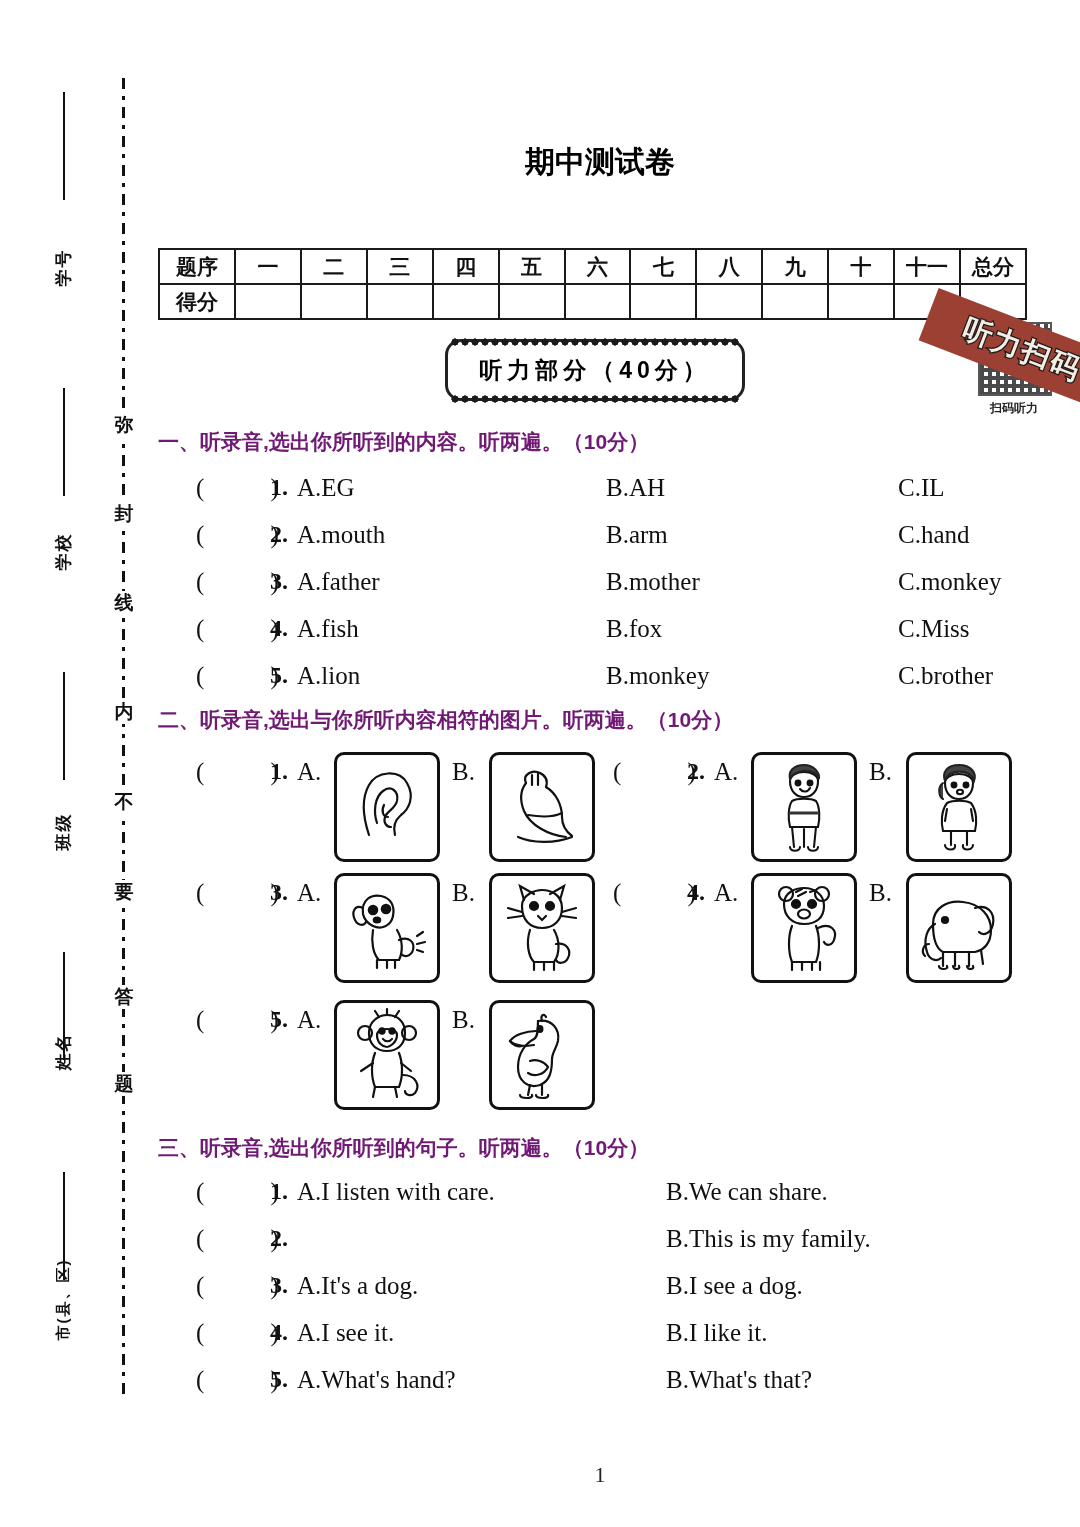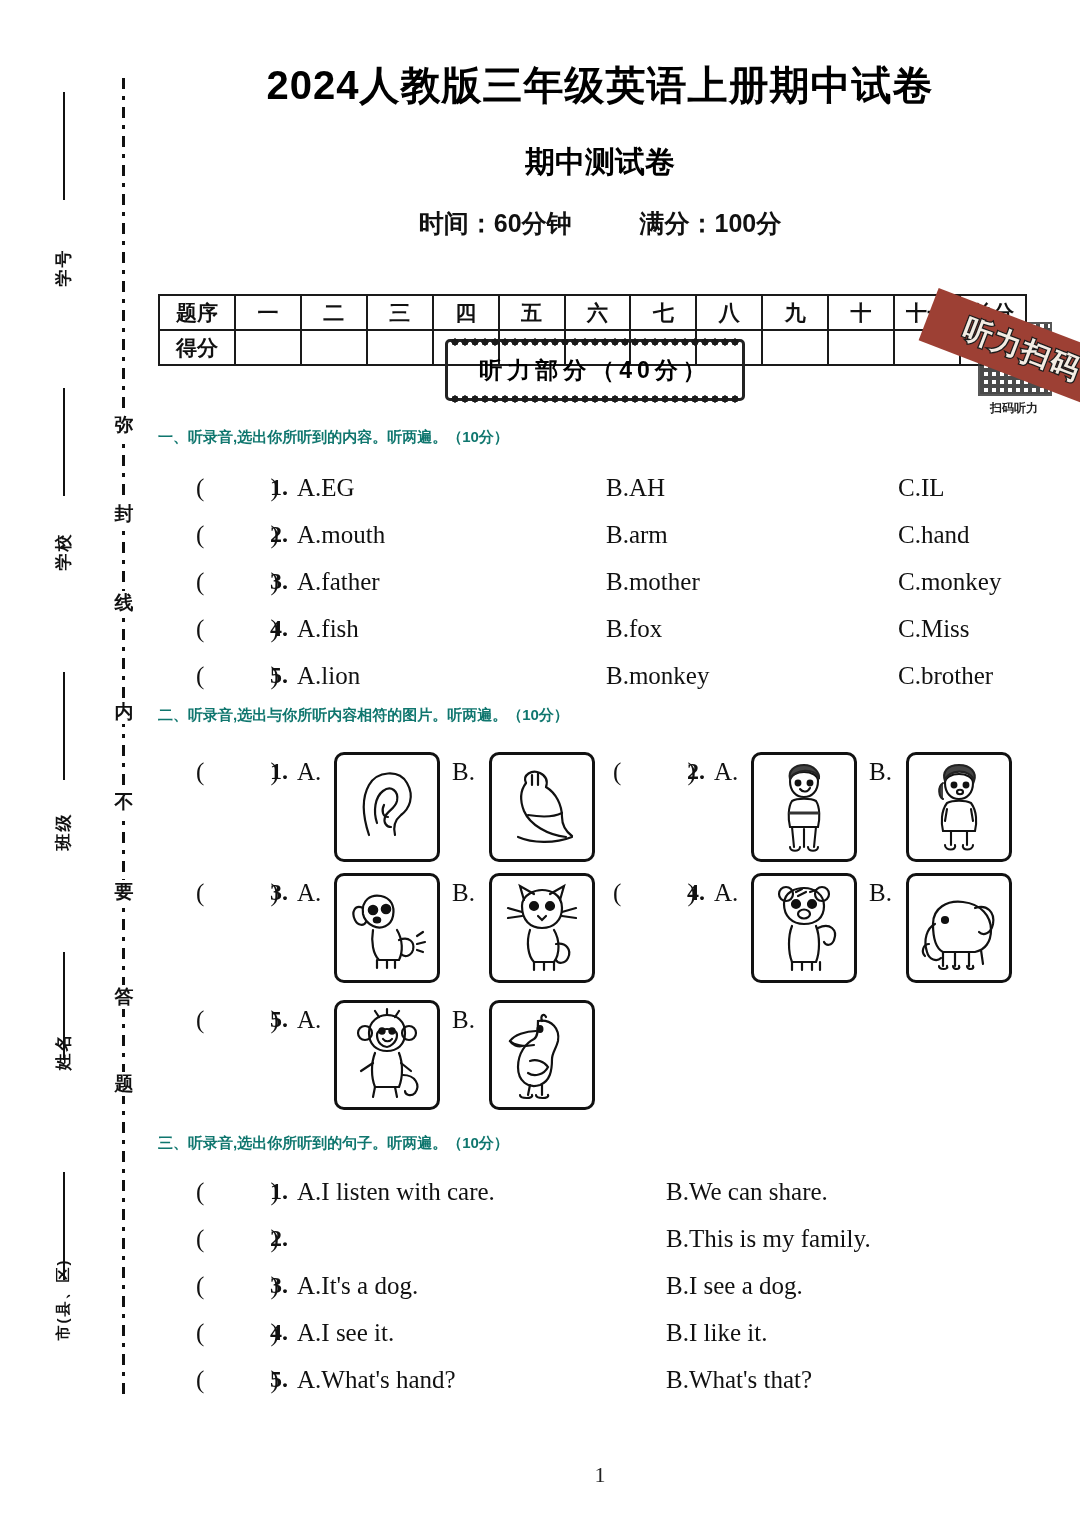--- a/index.html
+++ b/index.html
@@ -107,41 +107,40 @@
   }
   #exam-meta .meta-gap { display: inline-block; width: 54px; }
 
   
   #score-table {
     position: absolute;
     left: 8px; top: 248px;
     width: 869px;
     border-collapse: collapse;
     table-layout: fixed;
-    margin-top: 46px;
   }
   #score-table td {
     border: 2px solid #1a1a1a;
     height: 33px;
     text-align: center;
     vertical-align: middle;
     font-family: "Liberation Sans", "DejaVu Sans", sans-serif;
     font-weight: bold;
     font-size: 21px;
     padding: 0;
   }
   #score-table td.rowhead { width: 74px; }
 
   
   #listening-banner {
     position: absolute;
     left: 295px; top: 339px;
     width: 300px; height: 62px;
     border: 3px solid #222;
-    border-radius: 5px;
+    border-radius: 16px;
     box-sizing: border-box;
     display: flex;
     align-items: center;
     justify-content: center;
   }
   #listening-banner::before,
   #listening-banner::after {
     content: "";
     position: absolute;
     left: 2px; right: 2px;
@@ -210,23 +209,23 @@
     paint-order: stroke fill;
     white-space: nowrap;
   }
 
   
   .sec-heading {
     position: absolute;
     left: 8px;
     font-family: "Liberation Sans", "DejaVu Sans", sans-serif;
     font-weight: bold;
-    font-size: 15px;
+    font-size: 21px;
     white-space: nowrap;
-    color: #0f766e;
+    color: #701a75;
   }
 
   .q-row {
     position: absolute;
     left: 8px;
     width: 900px;
     height: 46px;
     font-size: 24px;
   }
   .q-paren {
@@ -327,27 +326,21 @@
   <div class="seal-dash-char" style="top:591px;">线</div>
   <div class="seal-dash-char" style="top:700px;">内</div>
   <div class="seal-dash-char" style="top:790px;">不</div>
   <div class="seal-dash-char" style="top:880px;">要</div>
   <div class="seal-dash-char" style="top:985px;">答</div>
   <div class="seal-dash-char" style="top:1072px;">题</div>
 </div>
 
 <div id="sheet">
 
-  <div id="paper-title">2024人教版三年级英语上册期中试卷</div>
   <div id="paper-subtitle">期中测试卷</div>
-  <div id="exam-meta">
-    <span>时间：60分钟</span>
-    <span class="meta-gap"></span>
-    <span>满分：100分</span>
-  </div>
 
   <table id="score-table">
     <tbody>
       <tr>
         <td class="rowhead">题序</td>
         <td>一</td>
         <td>二</td>
         <td>三</td>
         <td>四</td>
         <td>五</td>

